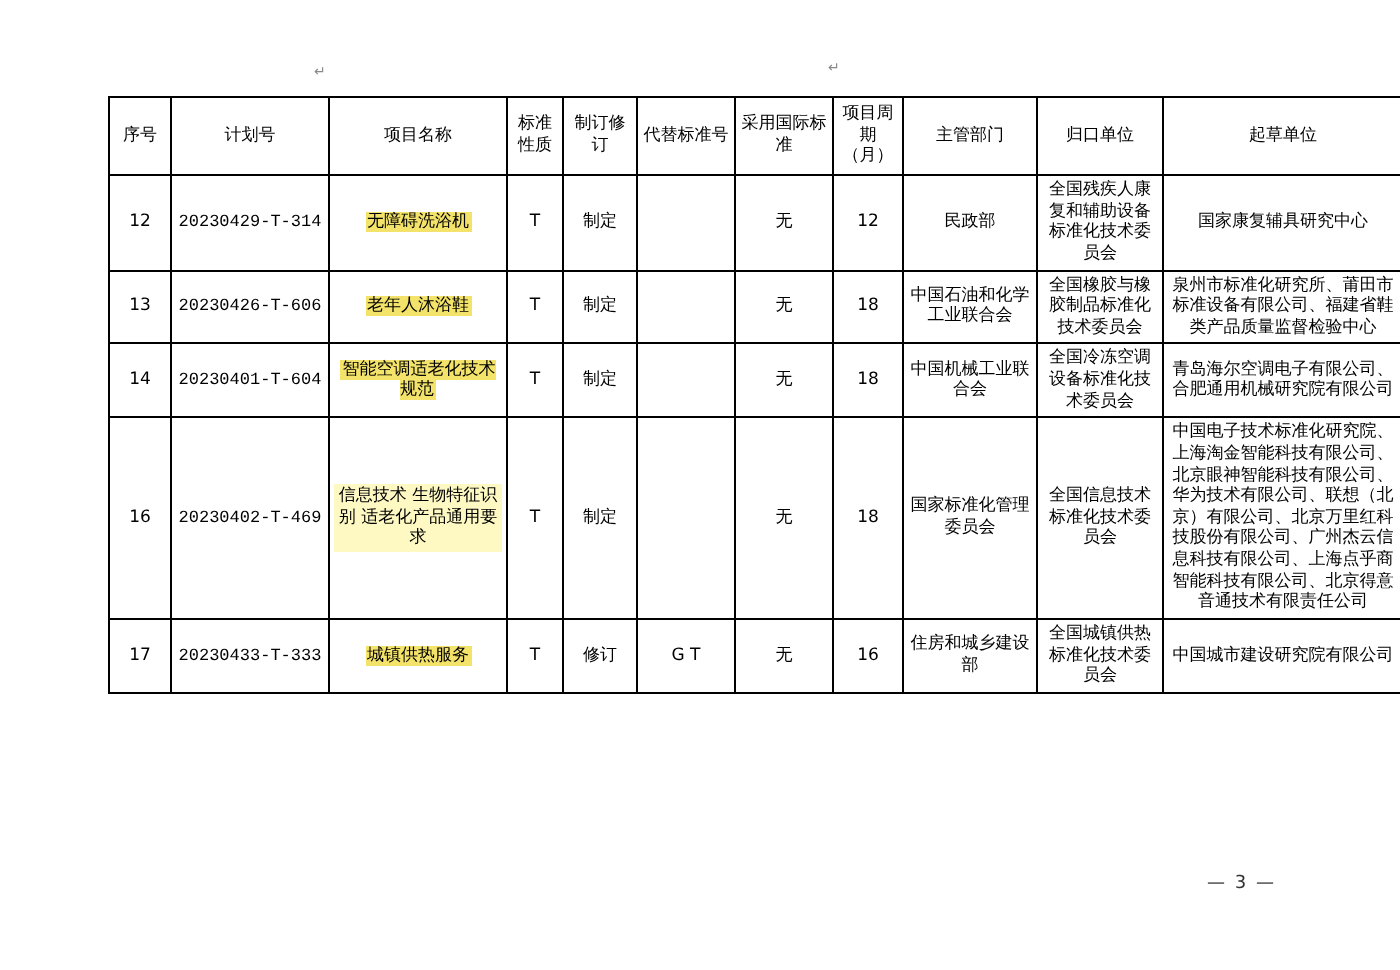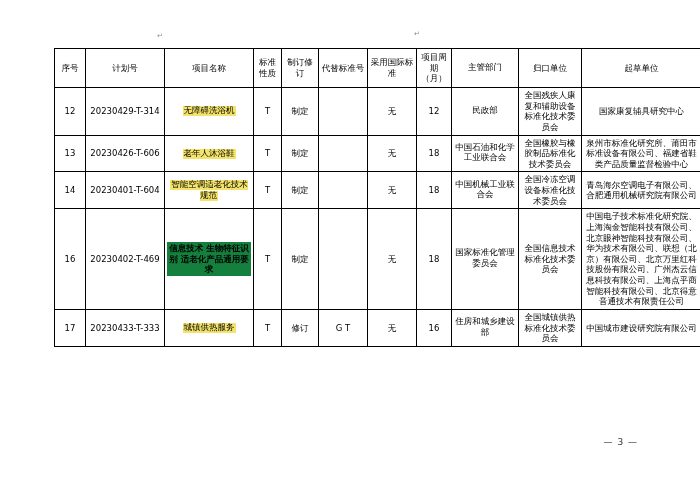--- a/index.html
+++ b/index.html
@@ -47,43 +47,41 @@
     vertical-align: middle;
     text-align: center;
     font-weight: normal;
     word-break: break-all;
   }
   table.doc thead td {
     height: 34px;
     font-size: 8.5px;
   }
   td.c-seq     { width: 26px; border-radius: 15px; }
-  td.c-plan    { width: 74px; }
+  td.c-plan    { width: 74px; font-family: Liberation Mono, monospace; }
   td.c-name    { width: 84px; }
   td.c-nature  { width: 23px; }
   td.c-revise  { width: 32px; margin-top: 20px; }
   td.c-replace { width: 44px; }
   td.c-adopt   { width: 44px; }
   td.c-period  { width: 30px; }
   td.c-dept    { width: 62px; font-family: Liberation Mono, monospace; }
   td.c-unit    { width: 58px; }
   td.c-draft   { width: 115px; margin-top: 28px; }
 
   td.left { text-align: left; }
   .hilite-name {
     background: #f3e36a;
     display: inline;
     padding: 0 1px;
-    font-family: Liberation Mono, monospace;
   }
   .hilite-cell {
-    background: #15803d;
+    background: #fef9c3;
     display: block;
     padding: 1px 1px;
-    font-weight: bold;
   }
   .footer-page {
     position: absolute;
     right: 20px;
     bottom: 28px;
     font-size: 9px;
     color: #333;
     letter-spacing: 1px;
   }
 </style>

